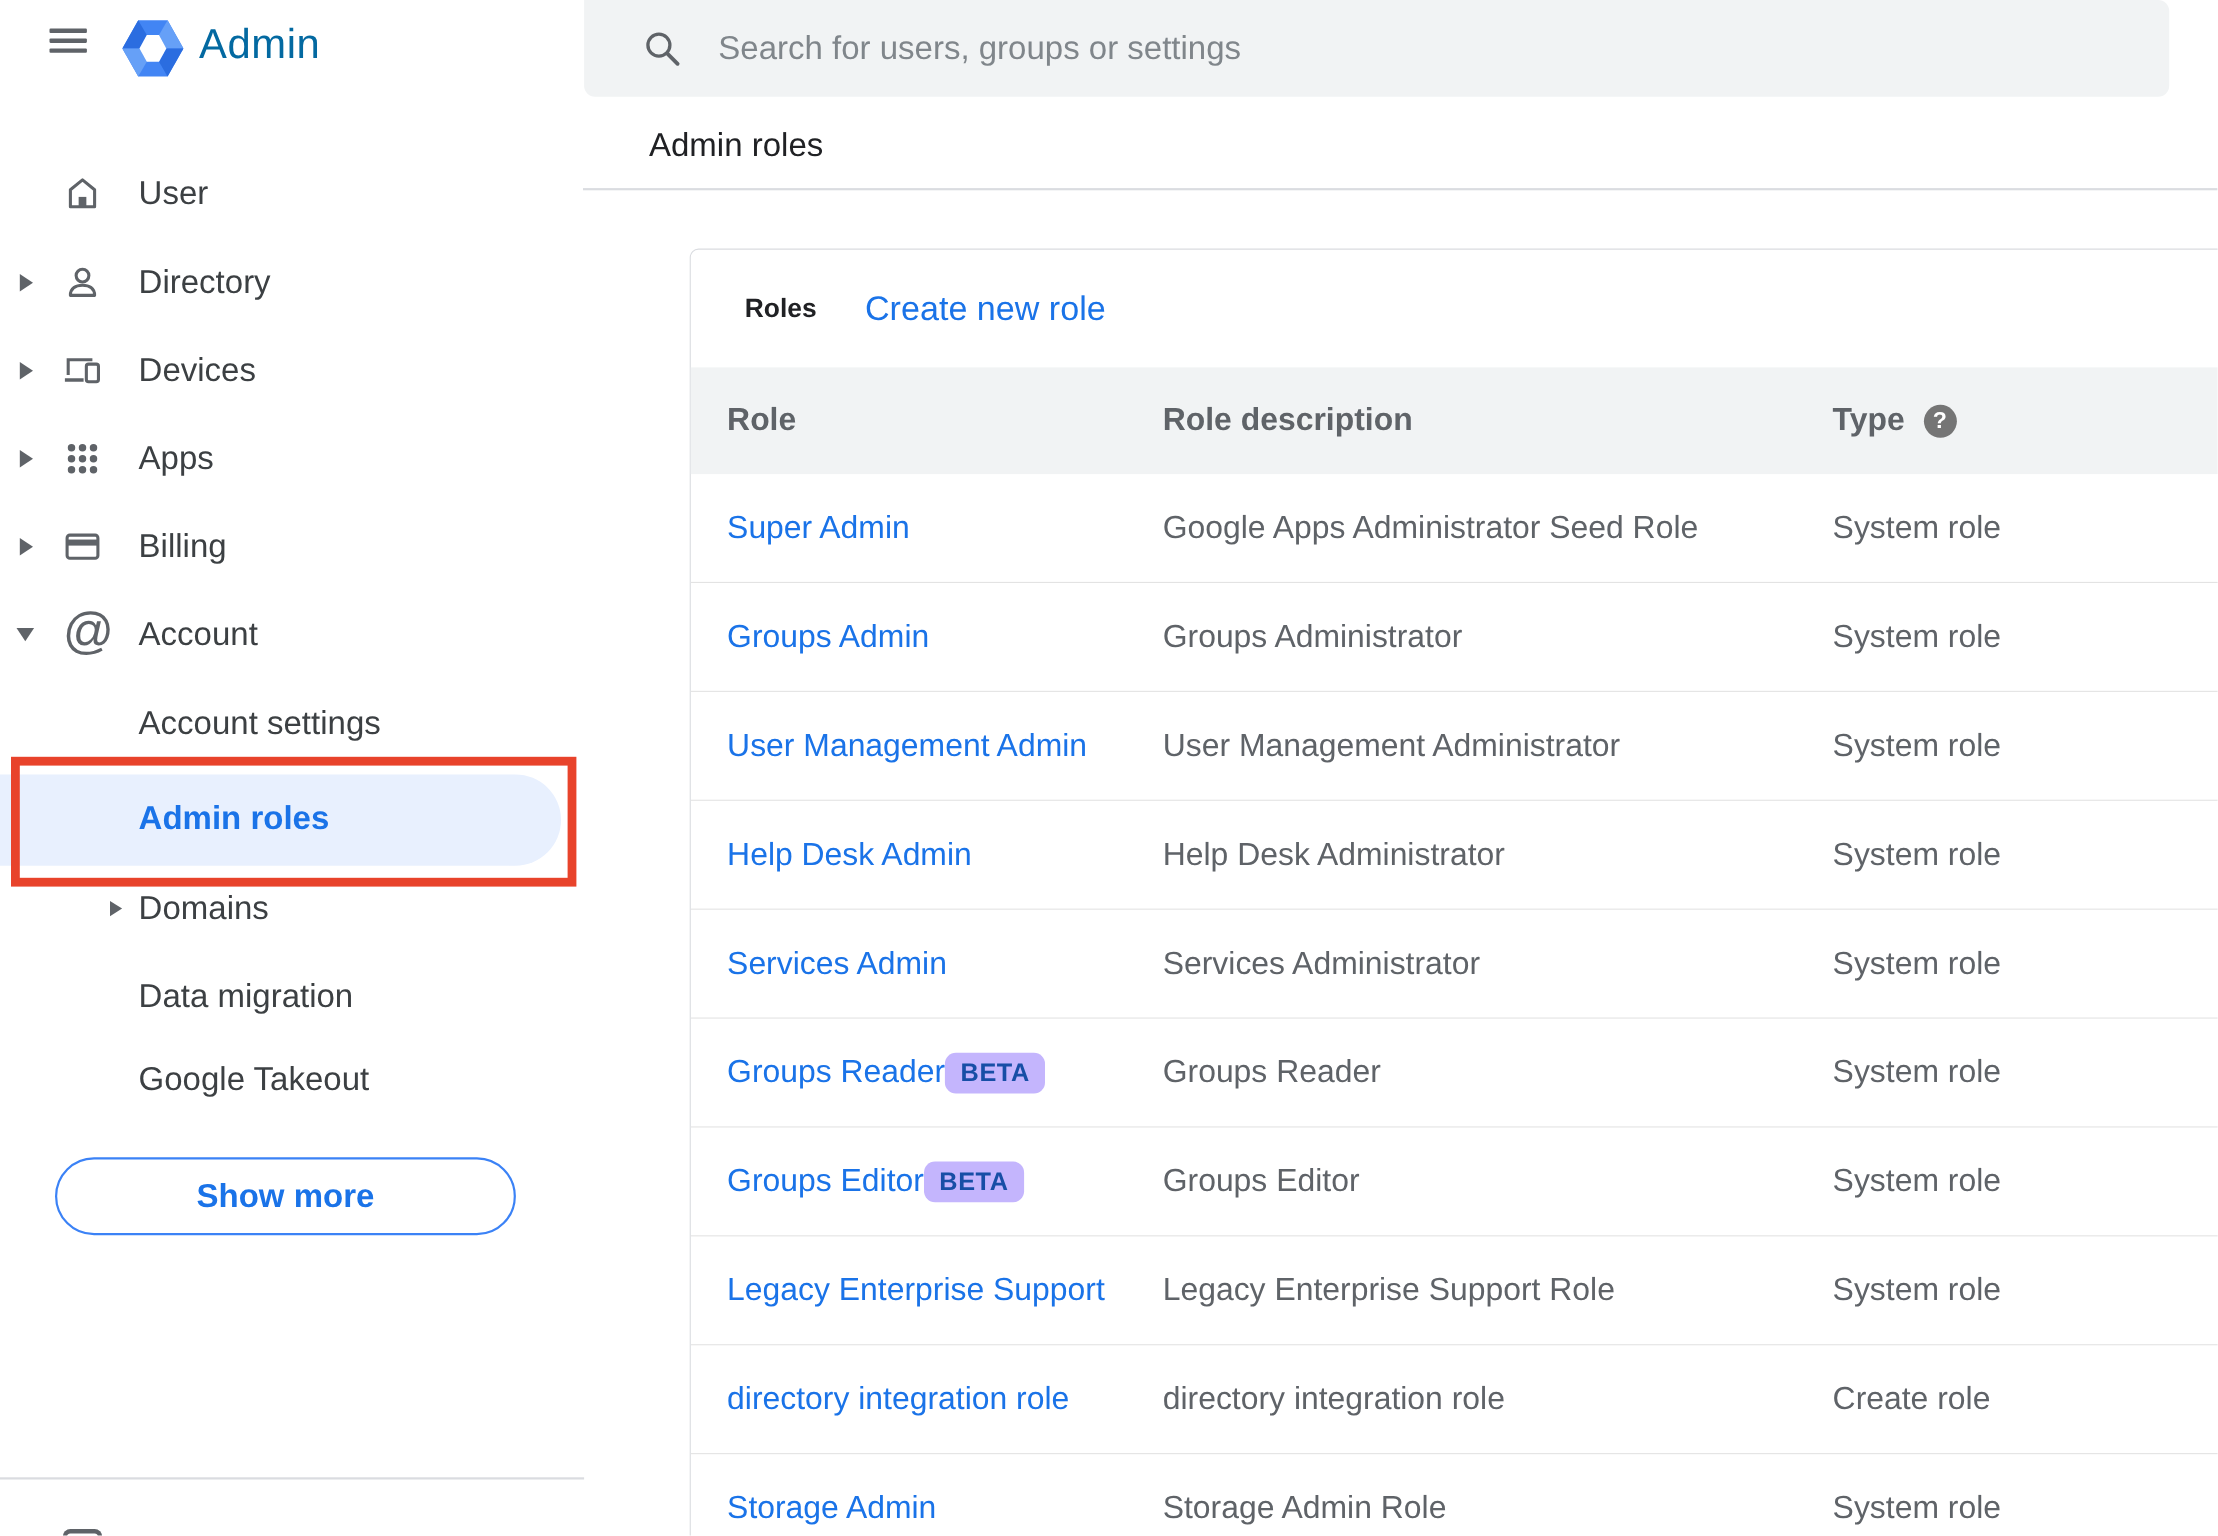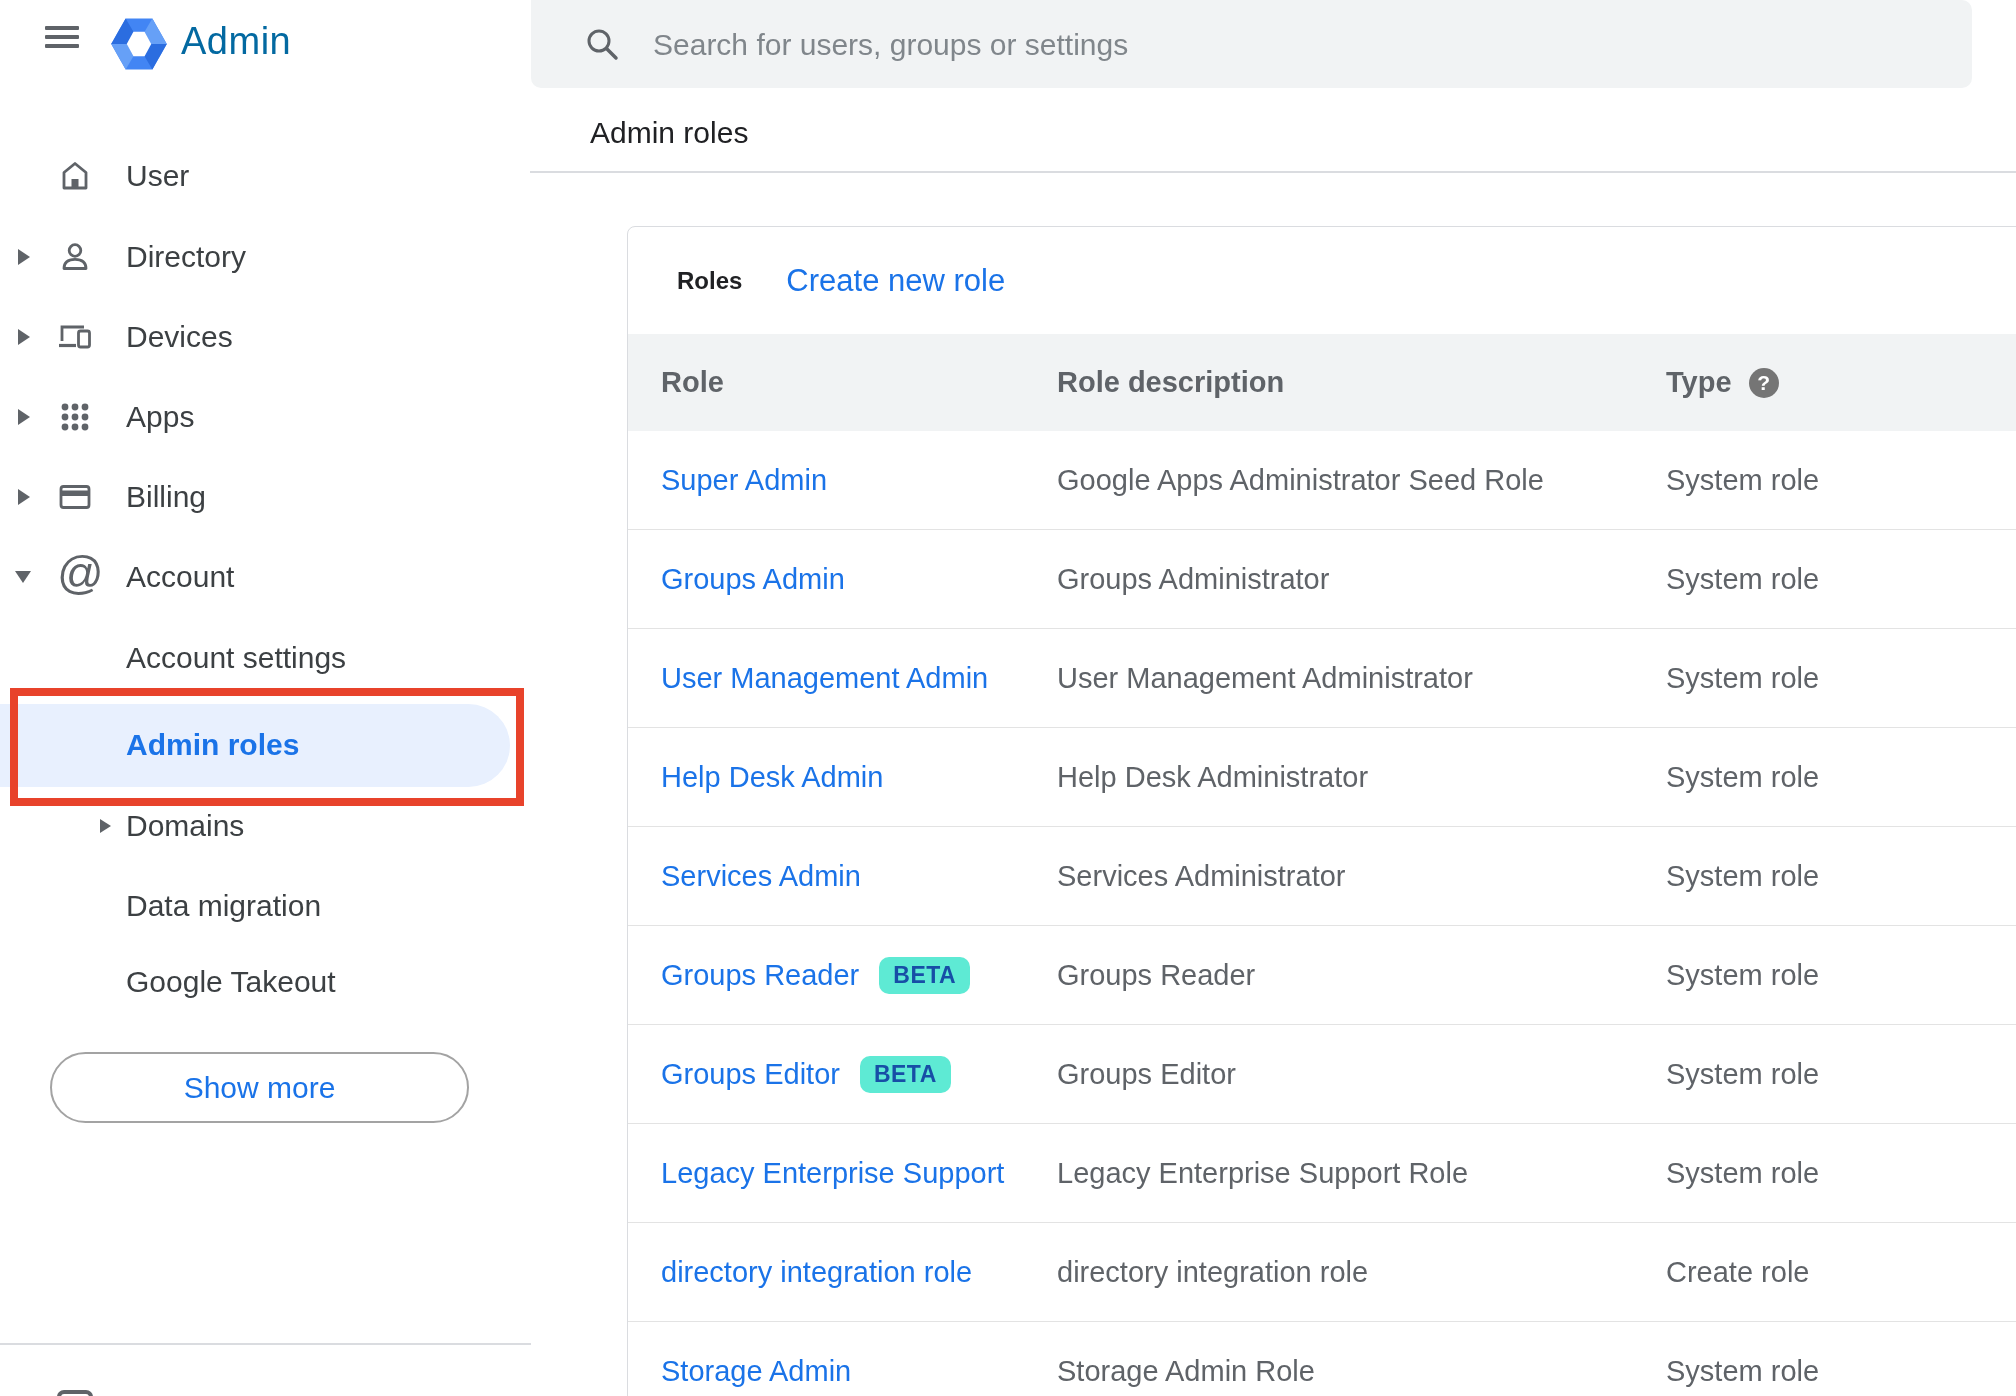--- a/index.html
+++ b/index.html
@@ -38,22 +38,22 @@
   .tri-d{position:absolute;left:15px;top:50%;transform:translateY(-50%);
     width:0;height:0;border-top:12px solid #5f6368;border-left:8px solid transparent;border-right:8px solid transparent;}
   .tri-sub{left:100px;border-left-width:11px;border-top-width:7px;border-bottom-width:7px;}
   .at-glyph{font-size:46px;color:#5f6368;line-height:36px;display:block;margin-top:-4px;}
   .sel-pill{position:absolute;left:0;top:704px;width:510px;height:83px;background:#e8f0fe;border-radius:0 42px 42px 0;}
   .slabel.selected{color:#1a73e8;font-weight:bold;}
   .red-box{position:absolute;left:10px;top:688px;width:514px;height:118px;
     border:8px solid #e8432b;box-sizing:border-box;z-index:5;pointer-events:none;}
   .show-more{
     position:absolute;left:50px;top:1052px;width:419px;height:71px;box-sizing:border-box;
-    border:2px solid #a3a3a3;border-radius:36px;background:#fff;cursor:pointer;
-    font-size:30px;font-weight:normal;color:#1a73e8;font-family:inherit;
+    border:2px solid #3b82f6;border-radius:36px;background:#fff;cursor:pointer;
+    font-size:30px;font-weight:bold;color:#1a73e8;font-family:inherit;
     display:flex;align-items:center;justify-content:center;
   }
   .side-divider{position:absolute;left:0;top:1343px;width:531px;height:2px;background:#dadce0;}
   .clipped-icon{position:absolute;left:57px;top:1390px;width:36px;height:14px;box-sizing:border-box;
     border:4px solid #5f6368;border-bottom:none;border-radius:7px 7px 0 0;}
 
   
   .card{
     position:absolute;left:627px;top:226px;width:1400px;height:1185px;box-sizing:border-box;
     background:#fff;border:1px solid #dadce0;border-radius:8px 0 0 0;
@@ -65,21 +65,21 @@
   .c1{width:429px;box-sizing:border-box;padding-left:33px;flex:none;display:flex;align-items:center;}
   .c2{width:609px;flex:none;}
   .c3{flex:1;display:flex;align-items:center;}
   .thead .hlabel{font-size:29px;font-weight:bold;color:#5f6368;}
   .help{width:30px;height:30px;border-radius:50%;background:#757575;color:#fff;
     font-size:21px;font-weight:bold;display:flex;align-items:center;justify-content:center;
     margin-left:17px;cursor:pointer;}
   .trow{height:98px;display:flex;align-items:center;border-bottom:1px solid #e3e3e3;}
   .rlink{font-size:29px;color:#1a73e8;text-decoration:none;cursor:pointer;white-space:nowrap;text-align:right;}
   .c2, .c3 .tval{font-size:29px;color:#5f6368;}
-  .beta{margin-left:20px;background:#5eead4;color:#174ea6;font-size:23px;font-weight:bold;
+  .beta{background:#c4b5fd;color:#174ea6;font-size:23px;font-weight:bold;
     letter-spacing:.5px;padding:7px 14px;border-radius:10px;line-height:1;}
 </style>
 </head>
 <body>
 
 <div class="hamburger">
     <i></i>
     <i></i>
     <i></i>
   </div>

